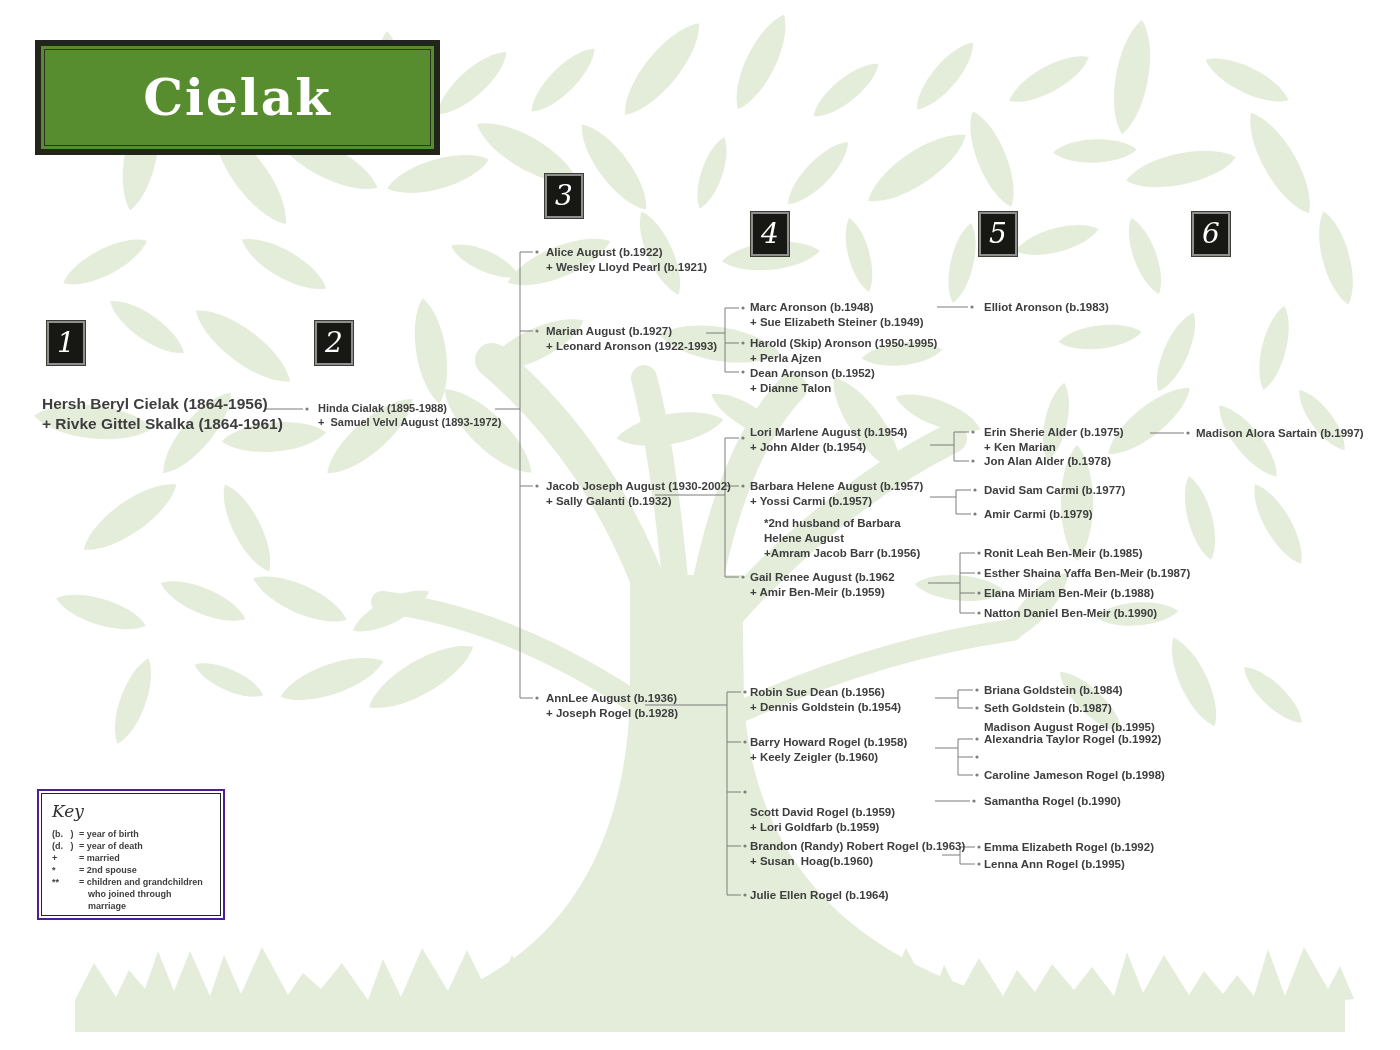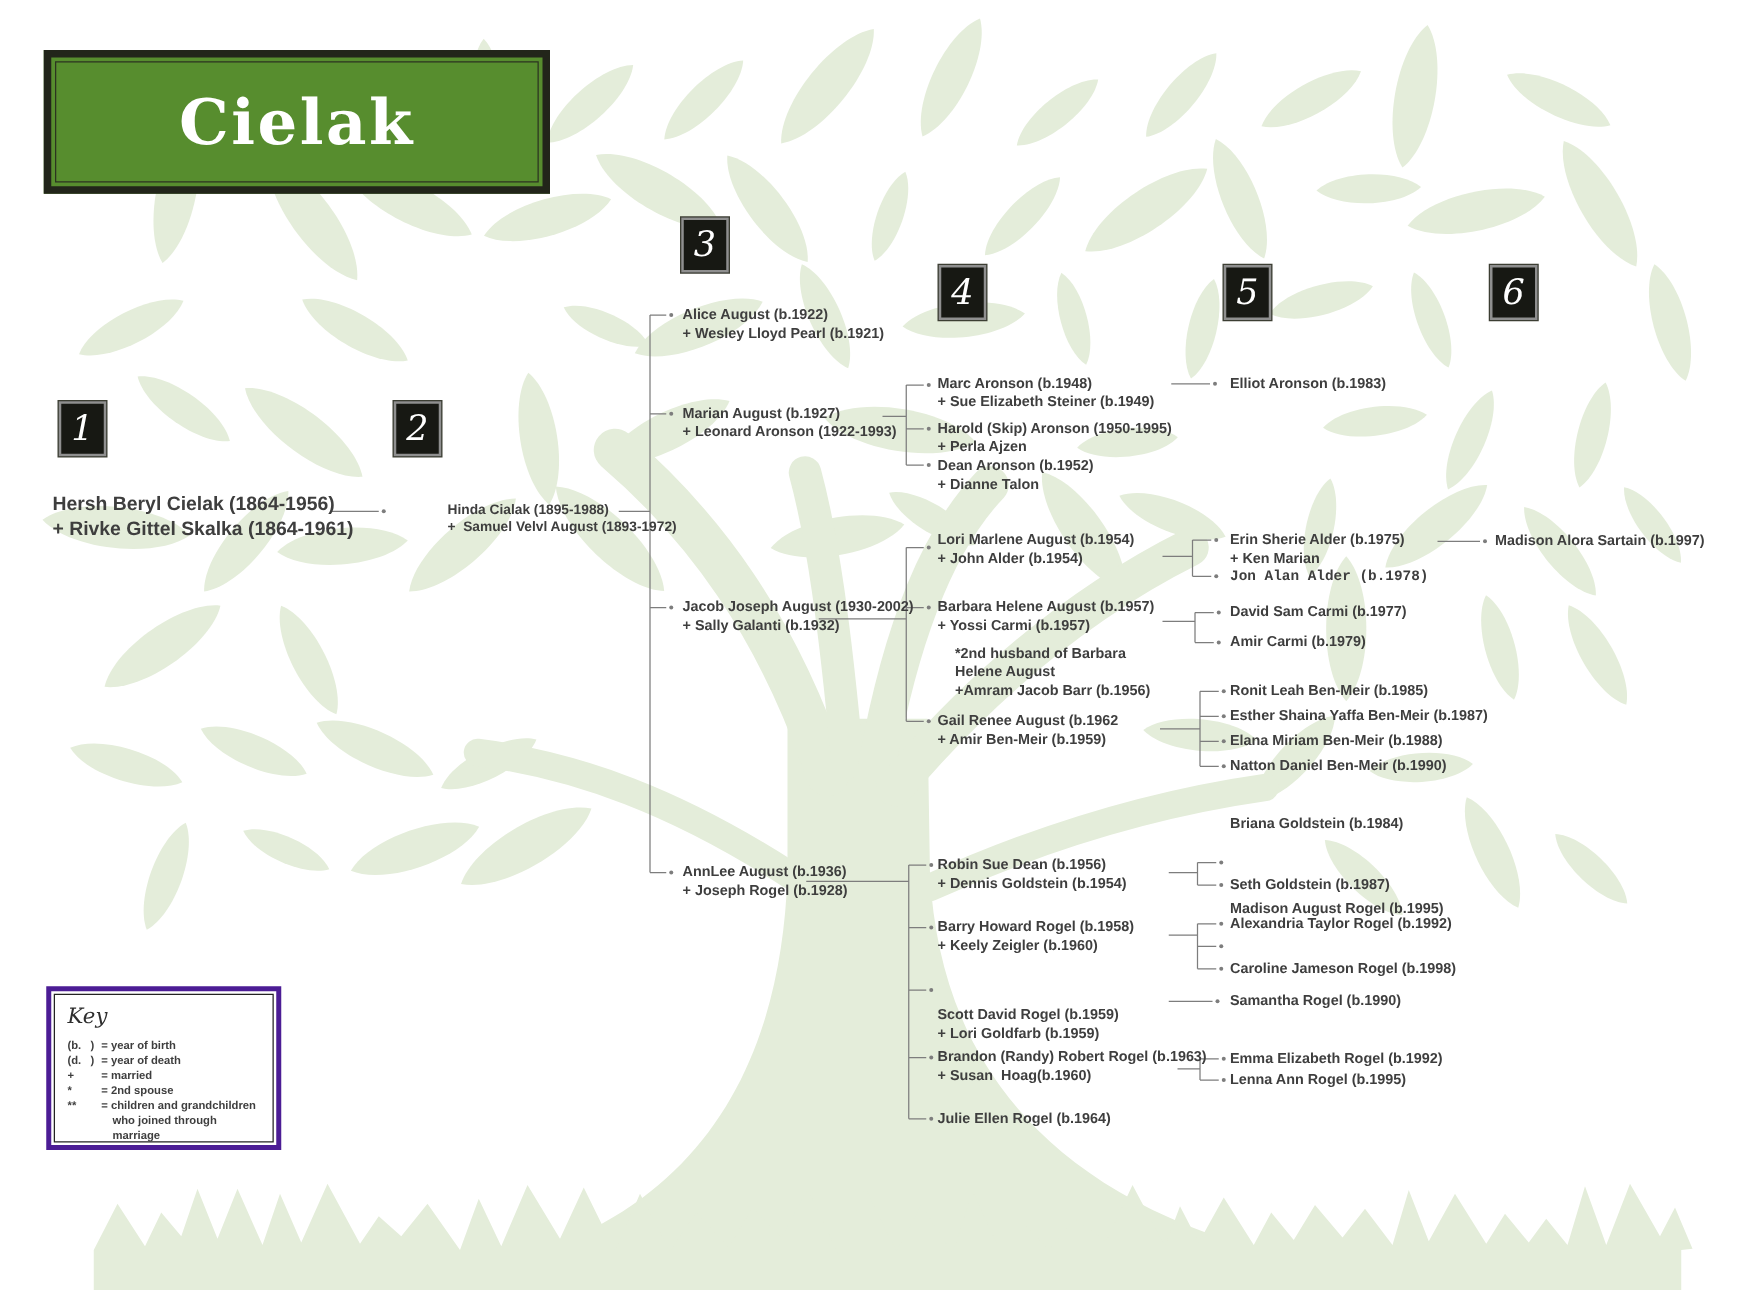--- a/index.html
+++ b/index.html
@@ -13,25 +13,25 @@
   .banner-title{position:relative;color:#ffffff;font-family:"DejaVu Serif",serif;font-size:50px;
           letter-spacing:2px;font-weight:bold;}
   
   .gen-box{position:absolute;width:38px;height:44px;background:#1718130;background:#171813;
           border:2px solid #8f8f8f;box-shadow:0 0 0 1px #3c3e33;box-sizing:border-box;
           display:flex;align-items:center;justify-content:center;}
   .gen-box span{color:#ffffff;font-family:"DejaVu Serif",serif;font-style:italic;font-size:28px;line-height:1;}
   
   .person{position:absolute;color:#3e3e3e;font-size:11.5px;font-weight:bold;line-height:15px;white-space:pre;}
   .person.p-lg{font-size:15.5px;line-height:20px;}
-  .person.p-md{font-size:11px;line-height:14px;margin-left:40px;}
+  .person.p-md{font-size:11px;line-height:14px;}
   .person span{display:block;}
   
   .key-box{position:absolute;left:37px;top:789px;width:188px;height:131px;background:#ffffff;
-          border:4px solid #4c1d95;box-sizing:border-box;}
+          border:2px solid #4c1d95;box-sizing:border-box;}
   .key-inner{position:absolute;left:2px;top:2px;right:2px;bottom:2px;border:1px solid #232323;
           padding:7px 10px;box-sizing:border-box;}
   .key-title{font-family:"DejaVu Serif",serif;font-style:italic;font-size:17px;color:#2e2e2e;margin-bottom:7px;}
   .key-row{display:flex;color:#3e3e3e;font-size:9px;font-weight:bold;line-height:12px;}
   .key-sym{width:27px;flex:none;white-space:pre;}
   .key-row:last-child .key-meaning{padding-left:9px;}
 </style>
 </head>
 <body>
 
@@ -224,28 +224,28 @@
       <div class="person" style="left: 750px; top: 479px;"><span>Barbara Helene August (b.1957)</span><span>+ Yossi Carmi (b.1957)</span></div>
       <div class="person" style="left: 764px; top: 516px;"><span>*2nd husband of Barbara</span><span>Helene August</span><span>+Amram Jacob Barr (b.1956)</span></div>
       <div class="person" style="left: 750px; top: 570px;"><span>Gail Renee August (b.1962</span><span>+ Amir Ben-Meir (b.1959)</span></div>
       <div class="person" style="left: 750px; top: 685px;"><span>Robin Sue Dean (b.1956)</span><span>+ Dennis Goldstein (b.1954)</span></div>
       <div class="person" style="left: 750px; top: 735px;"><span>Barry Howard Rogel (b.1958)</span><span>+ Keely Zeigler (b.1960)</span></div>
       <div class="person" style="left: 750px; top: 805px;"><span>Scott David Rogel (b.1959)</span><span>+ Lori Goldfarb (b.1959)</span></div>
       <div class="person" style="left: 750px; top: 839px;"><span>Brandon (Randy) Robert Rogel (b.1963)</span><span>+ Susan  Hoag(b.1960)</span></div>
       <div class="person" style="left: 750px; top: 888px;"><span>Julie Ellen Rogel (b.1964)</span></div>
       <div class="person" style="left: 984px; top: 300px;"><span>Elliot Aronson (b.1983)</span></div>
       <div class="person" style="left: 984px; top: 425px;"><span>Erin Sherie Alder (b.1975)</span><span>+ Ken Marian</span></div>
-      <div class="person" style="left: 984px; top: 454px; font-family: Liberation Mono, monospace;"><span>Jon Alan Alder (b.1978)</span></div>
+      <div class="person" style="left: 984px; top: 454px;"><span>Jon Alan Alder (b.1978)</span></div>
       <div class="person" style="left: 984px; top: 483px;"><span>David Sam Carmi (b.1977)</span></div>
       <div class="person" style="left: 984px; top: 507px;"><span>Amir Carmi (b.1979)</span></div>
       <div class="person" style="left: 984px; top: 546px;"><span>Ronit Leah Ben-Meir (b.1985)</span></div>
       <div class="person" style="left: 984px; top: 566px;"><span>Esther Shaina Yaffa Ben-Meir (b.1987)</span></div>
       <div class="person" style="left: 984px; top: 586px;"><span>Elana Miriam Ben-Meir (b.1988)</span></div>
       <div class="person" style="left: 984px; top: 606px;"><span>Natton Daniel Ben-Meir (b.1990)</span></div>
-      <div class="person" style="left: 984px; top: 652px;"><span>Briana Goldstein (b.1984)</span></div>
+      <div class="person" style="left: 984px; top: 683px;"><span>Briana Goldstein (b.1984)</span></div>
       <div class="person" style="left: 984px; top: 701px;"><span>Seth Goldstein (b.1987)</span></div>
       <div class="person" style="left: 984px; top: 732px;"><span>Alexandria Taylor Rogel (b.1992)</span></div>
       <div class="person" style="left: 984px; top: 720px;"><span>Madison August Rogel (b.1995)</span></div>
       <div class="person" style="left: 984px; top: 768px;"><span>Caroline Jameson Rogel (b.1998)</span></div>
       <div class="person" style="left: 984px; top: 794px;"><span>Samantha Rogel (b.1990)</span></div>
       <div class="person" style="left: 984px; top: 840px;"><span>Emma Elizabeth Rogel (b.1992)</span></div>
       <div class="person" style="left: 984px; top: 857px;"><span>Lenna Ann Rogel (b.1995)</span></div>
       <div class="person" style="left: 1196px; top: 426px;"><span>Madison Alora Sartain (b.1997)</span></div>
     </div>
 

